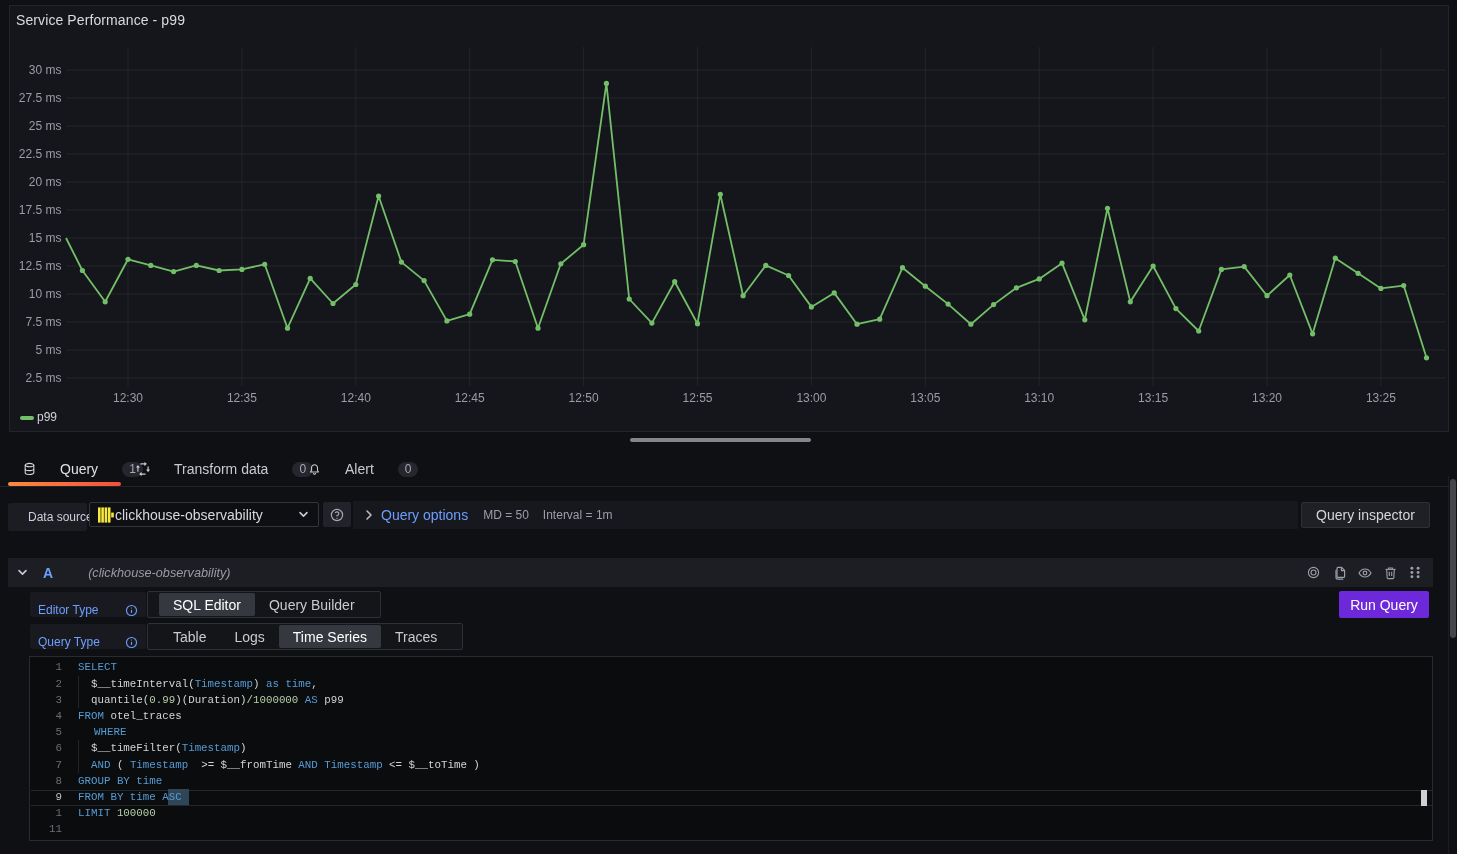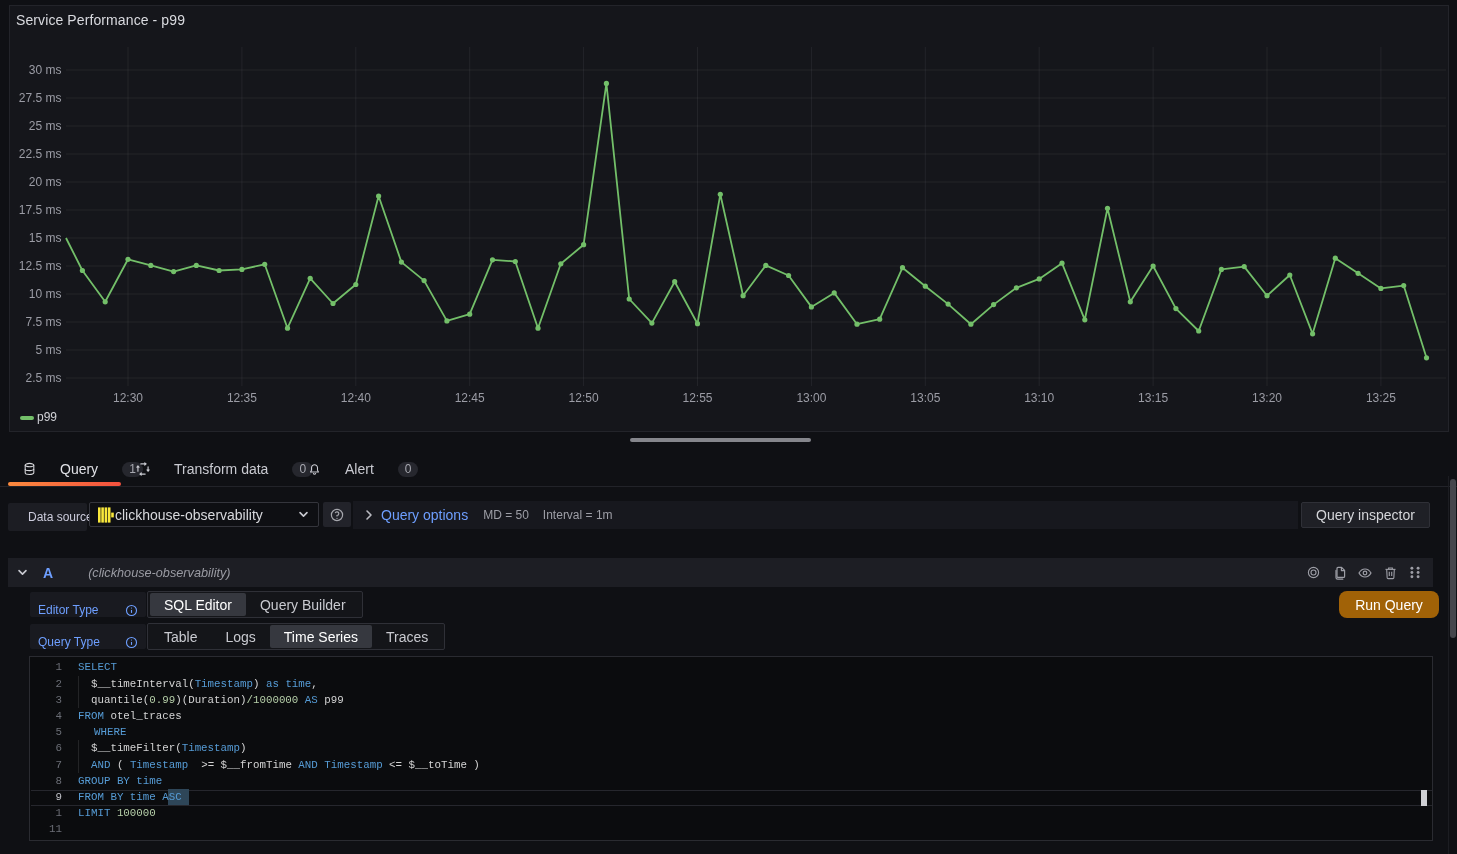--- a/index.html
+++ b/index.html
@@ -31,24 +31,24 @@
 #qopts .meta{color:#9d9ea6;font-size:12px;margin-left:14px}
 #qinspect{left:1301px;top:502px;width:129px;height:26px;background:#1f2026;border:1px solid #2f3037;border-radius:2px;color:#d5d6da;font-size:14px;font-weight:500;display:flex;align-items:center;justify-content:center}
 
 #rowA{left:8px;top:558px;width:1425px;height:29px;background:#1d1e24;display:flex;align-items:center}
 #rowA .refid{color:#6e9fff;font-size:14px;font-weight:600;margin-left:14px}
 #rowA .dsname{color:#9a9ba3;font-size:12.7px;font-style:italic;margin-left:35px}
 #rowA .acts{position:absolute;right:12px;top:0;height:29px;display:flex;align-items:center;gap:12px}
 
 .lblbox{position:absolute;left:30px;width:116px;height:25px;background:#191a20;border-radius:2px;display:flex;align-items:flex-end;justify-content:space-between;padding:0 8px}
 .lblbox span{color:#6e9fff;font-size:12px;font-weight:500}
-.seg{position:absolute;background:#141519;border:1px solid #2f3037;border-radius:2px;height:27px;display:flex;align-items:center;padding:2px}
+.seg{position:absolute;background:#141519;border:1px solid #2f3037;border-radius:2px;height:27px;display:flex;align-items:center;padding:11px}
 .seg .opt{height:23px;display:flex;align-items:center;padding:0 14px;color:#c9cad0;font-size:14px;border-radius:2px}
 .seg .sel{background:#36383f;color:#fff;font-weight:500}
-#runq{left:1339px;top:591px;width:100px;height:27px;background:#a16207;border-radius:8px;color:#fff;font-size:14px;font-weight:500;display:flex;align-items:center;justify-content:center}
+#runq{left:1339px;top:591px;width:90px;height:27px;background:#6d28d9;border-radius:2px;color:#fff;font-size:14px;font-weight:500;display:flex;align-items:center;justify-content:center}
 
 #sqled{left:29px;top:656px;width:1404px;height:185px;background:#0b0c0e;border:1px solid #2a2b31;font-family:"Liberation Mono",monospace;font-size:10.8px}
 .cl{position:absolute;height:16px;line-height:16px;white-space:pre}
 .ln{position:absolute;width:32px;text-align:right;color:#6b6e76;height:16px;line-height:16px}
 .k{color:#569cd6}.n{color:#b5cea8}.w{color:#d4d4d4}
 #curline{left:1px;top:133px;width:1401px;height:16px;border-top:1px solid #26272d;border-bottom:1px solid #26272d}
 #selbox{background:#2e4658}
 #cursorruler{left:1391px;top:133px;width:6px;height:16px;background:#cfd0d4}
 .iguide{position:absolute;width:1px;background:rgba(255,255,255,0.10)}
 

